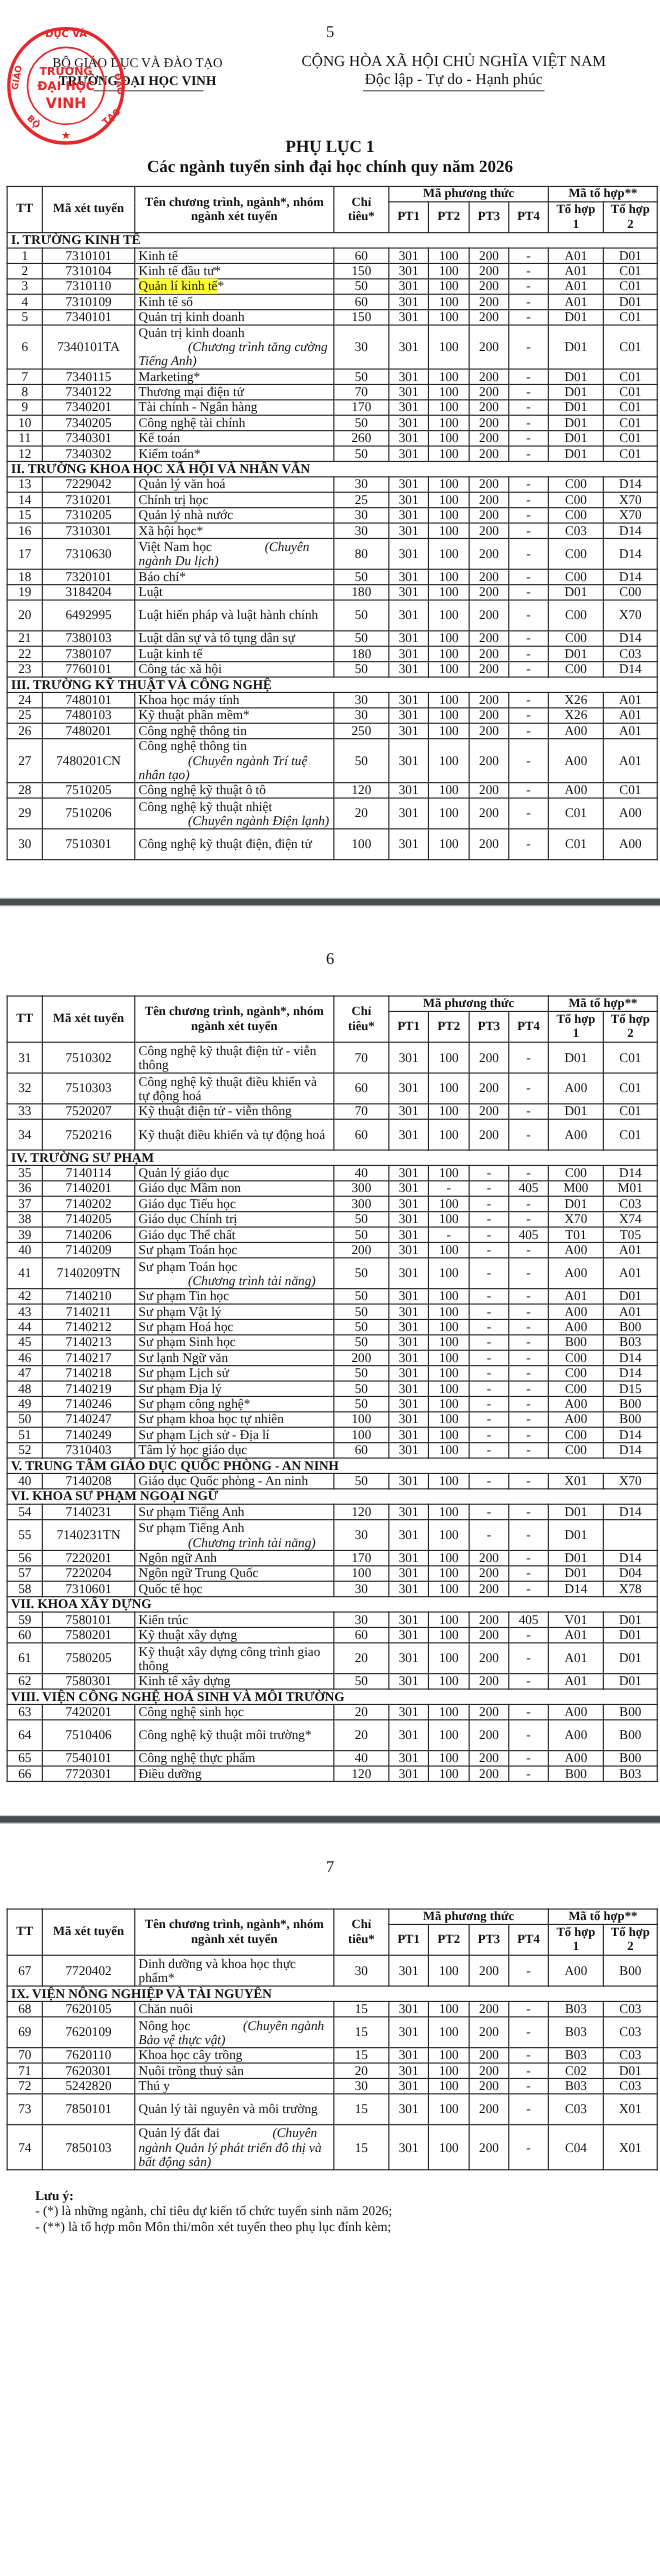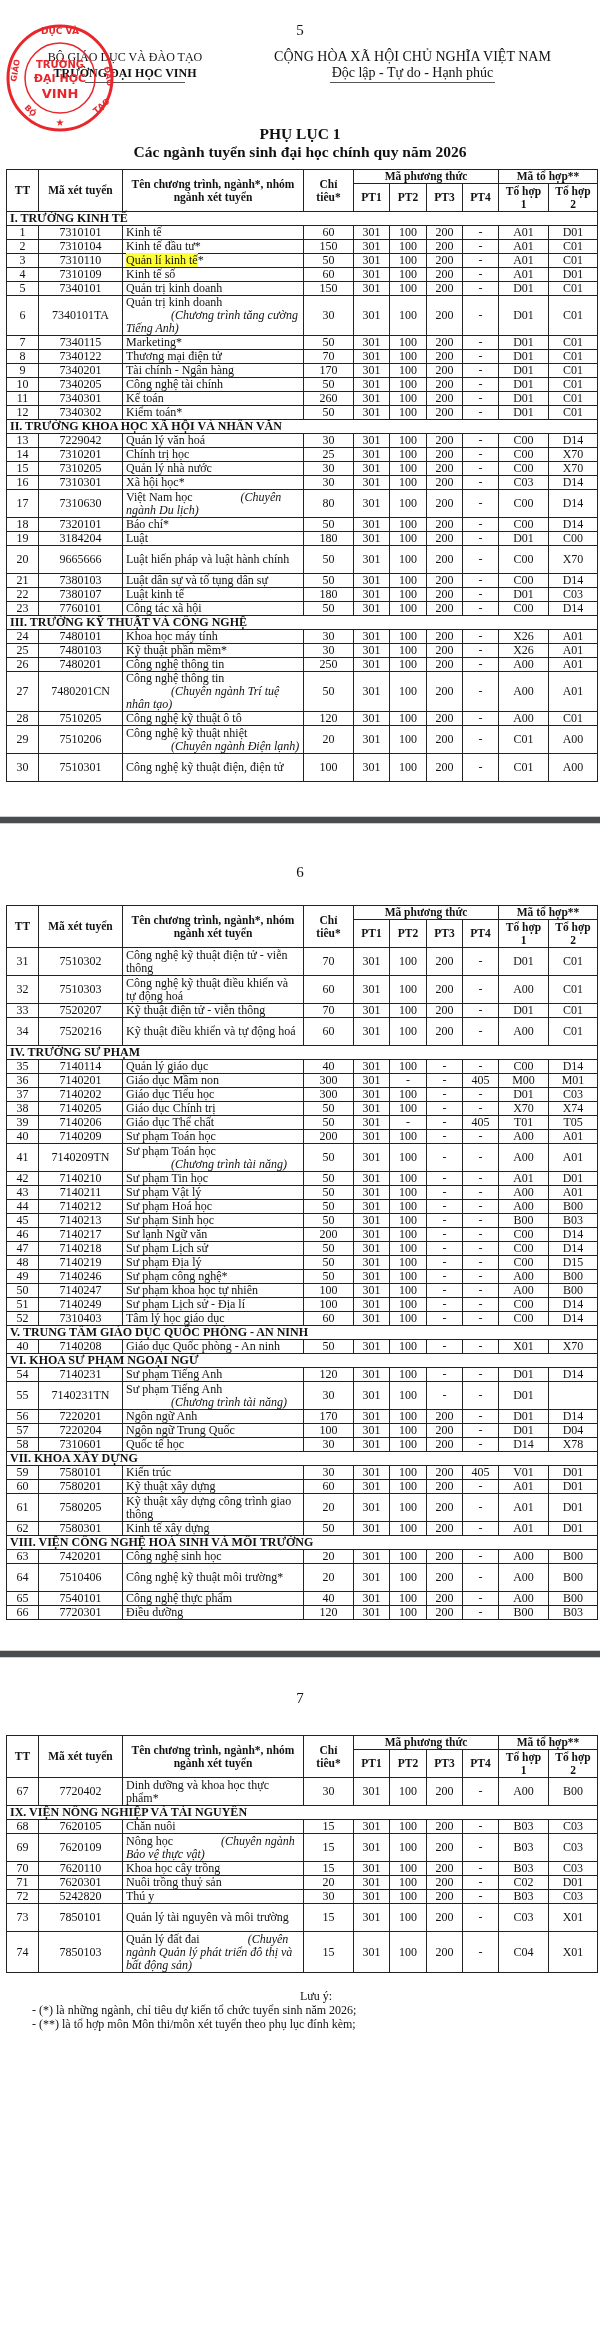--- a/index.html
+++ b/index.html
@@ -19,21 +19,21 @@
   th, td { border:1px solid #222; padding:0 3px; line-height:13px; text-align:center; vertical-align:middle; }
   th { font-weight:bold; font-size:11.5px; }
   td.name { text-align:left; }
   tr.r1 td { height:13px; }
   tr.r2 td { height:27px; }
   tr.r3 td { height:40px; }
   td.section { text-align:left; font-weight:bold; height:13px; }
   .hl { background:#ffff33; }
   i { font-style:italic;margin-left:45px; }
   .notes { margin-left:32px; font-size:12px; line-height:14px; margin-top:16px; }
-  .notes .b { font-weight:normal;text-align:center; }
+  .notes .b { font-weight:bold; }
 </style>
 </head>
 <body>
 
 <div class="page">
   <div style="height:22px"></div>
   <div class="page-number">5</div>
   <div class="hdr">
     <div class="hdr-left">
       <div>BỘ GIÁO DỤC VÀ ĐÀO TẠO</div>
@@ -324,21 +324,21 @@
           <td>180</td>
           <td>301</td>
           <td>100</td>
           <td>200</td>
           <td>-</td>
           <td>D01</td>
           <td>C00</td>
         </tr>
         <tr class="r2">
           <td>20</td>
-          <td>9665666</td>
+          <td>6492995</td>
           <td class="name"><span>Luật hiến pháp và luật hành chính</span></td>
           <td>50</td>
           <td>301</td>
           <td>100</td>
           <td>200</td>
           <td>-</td>
           <td>C00</td>
           <td>X70</td>
         </tr>
         <tr class="r1">

